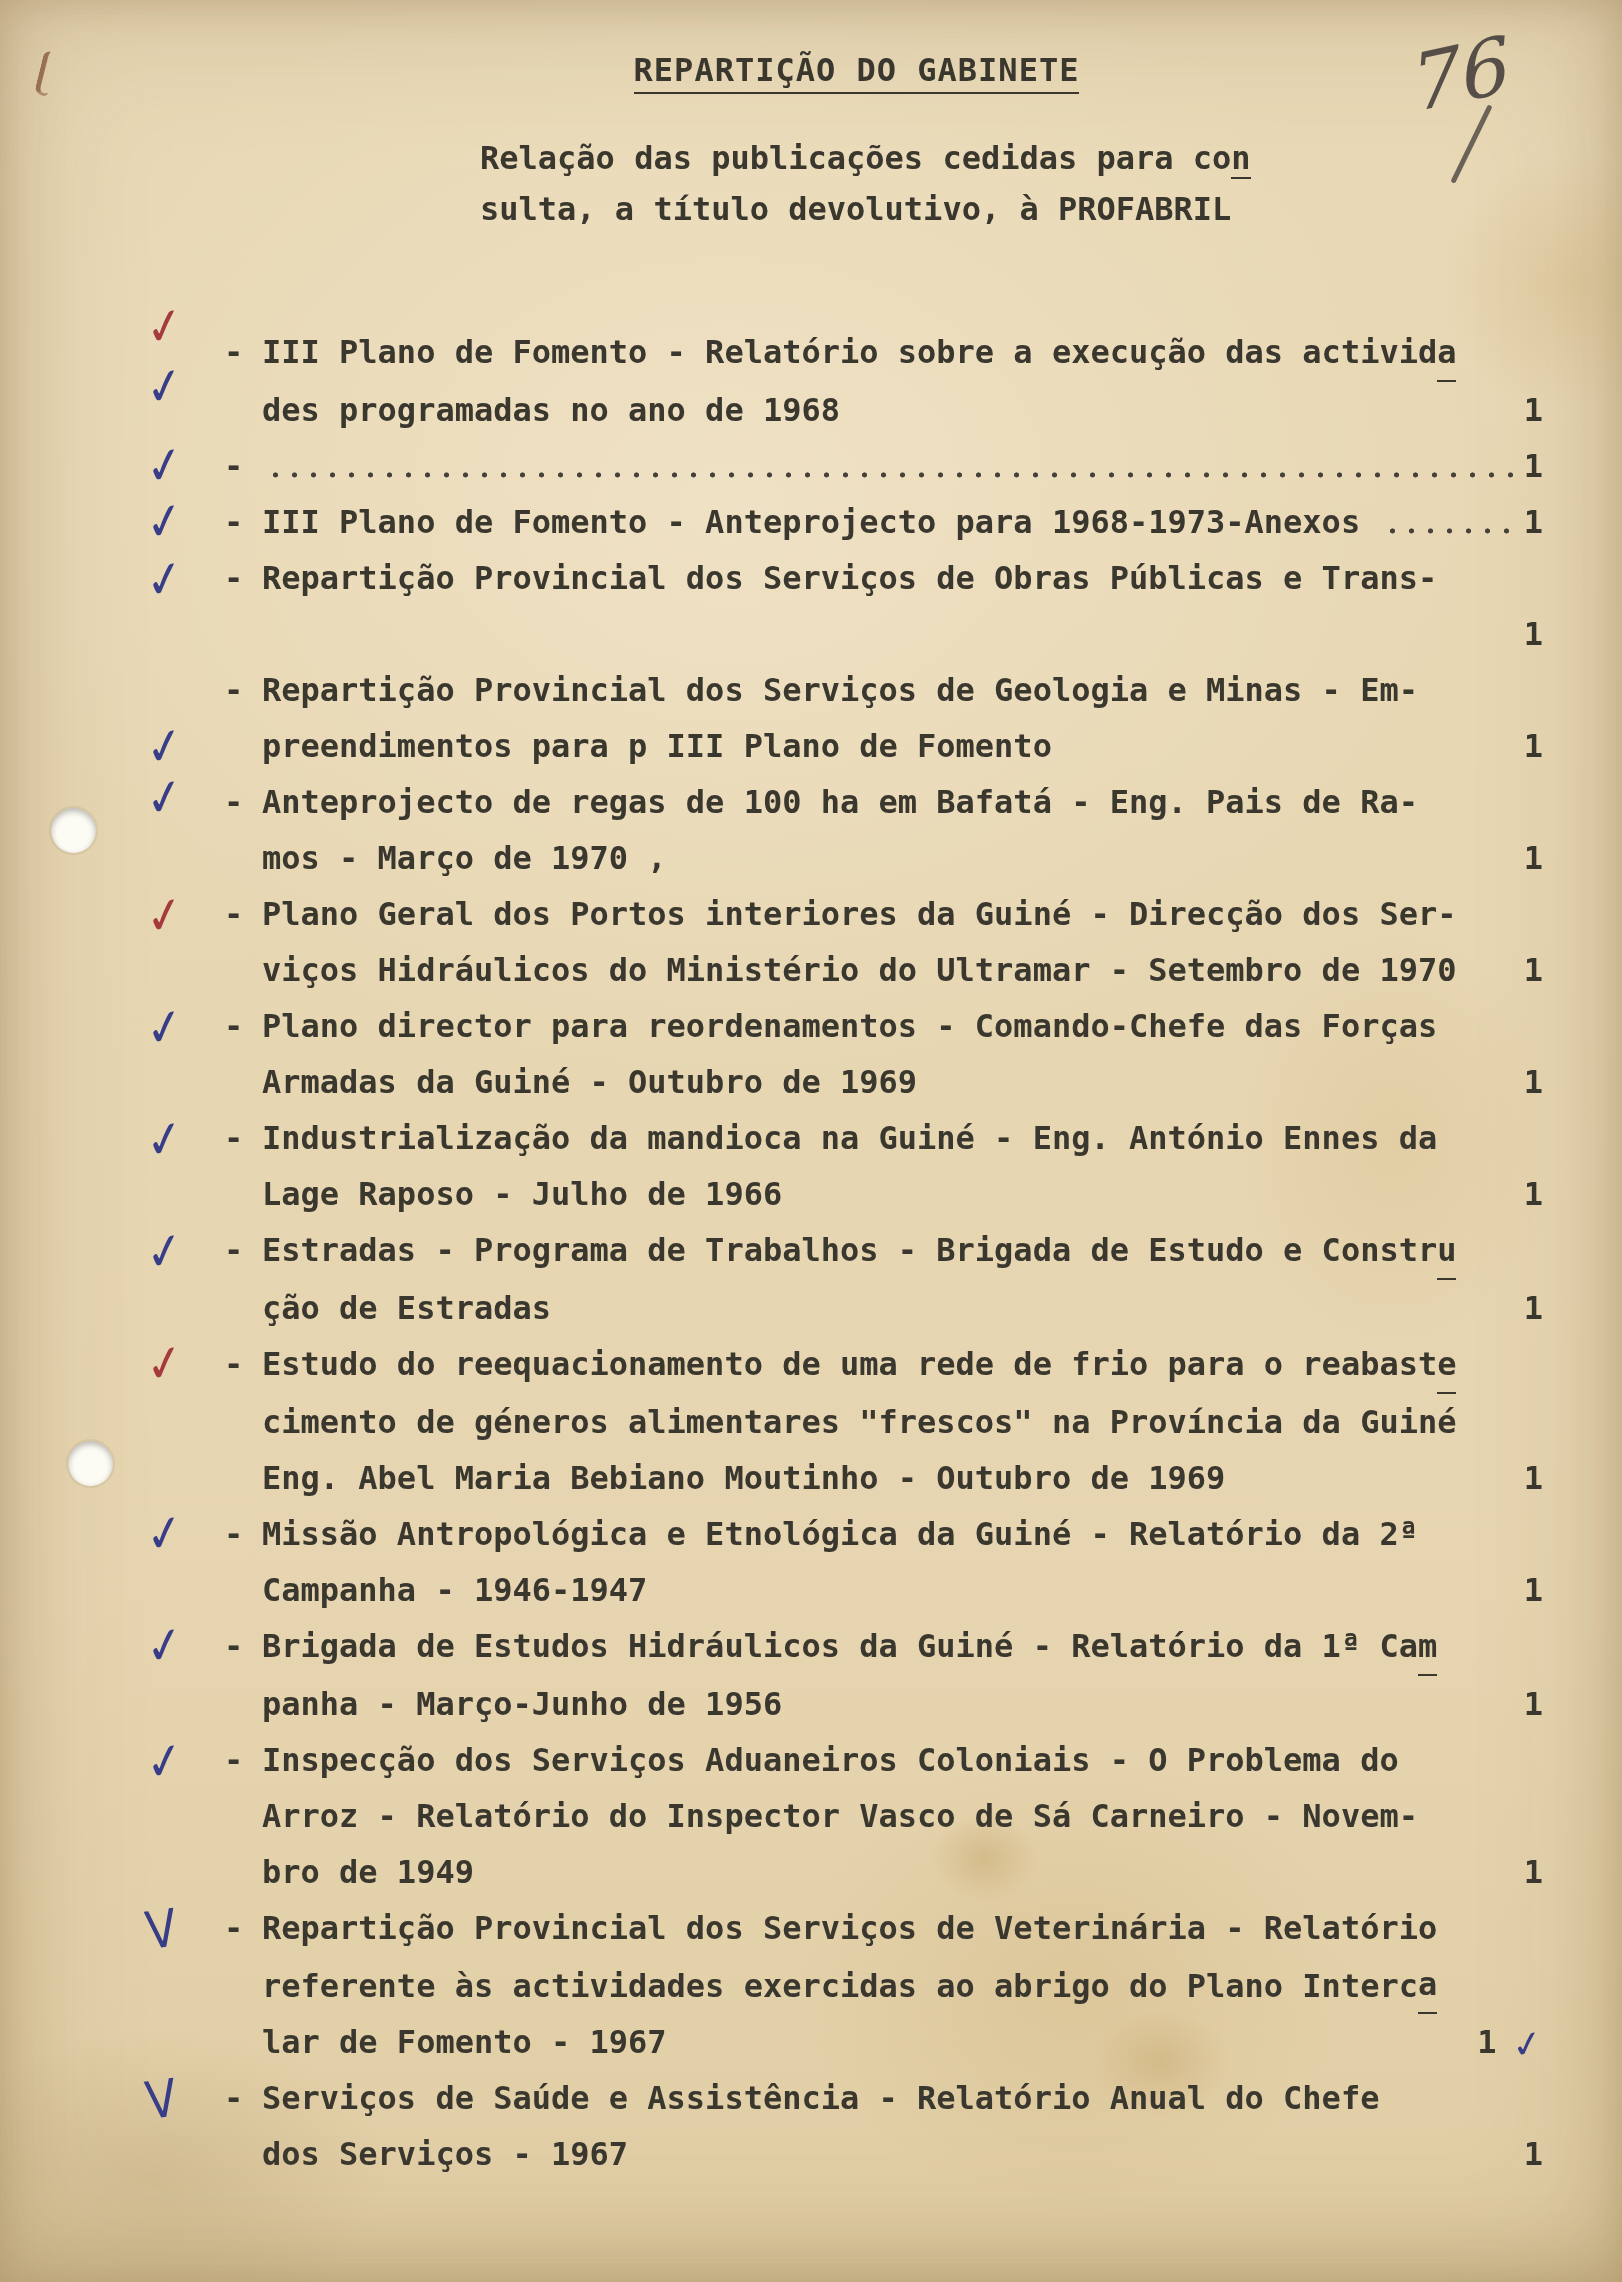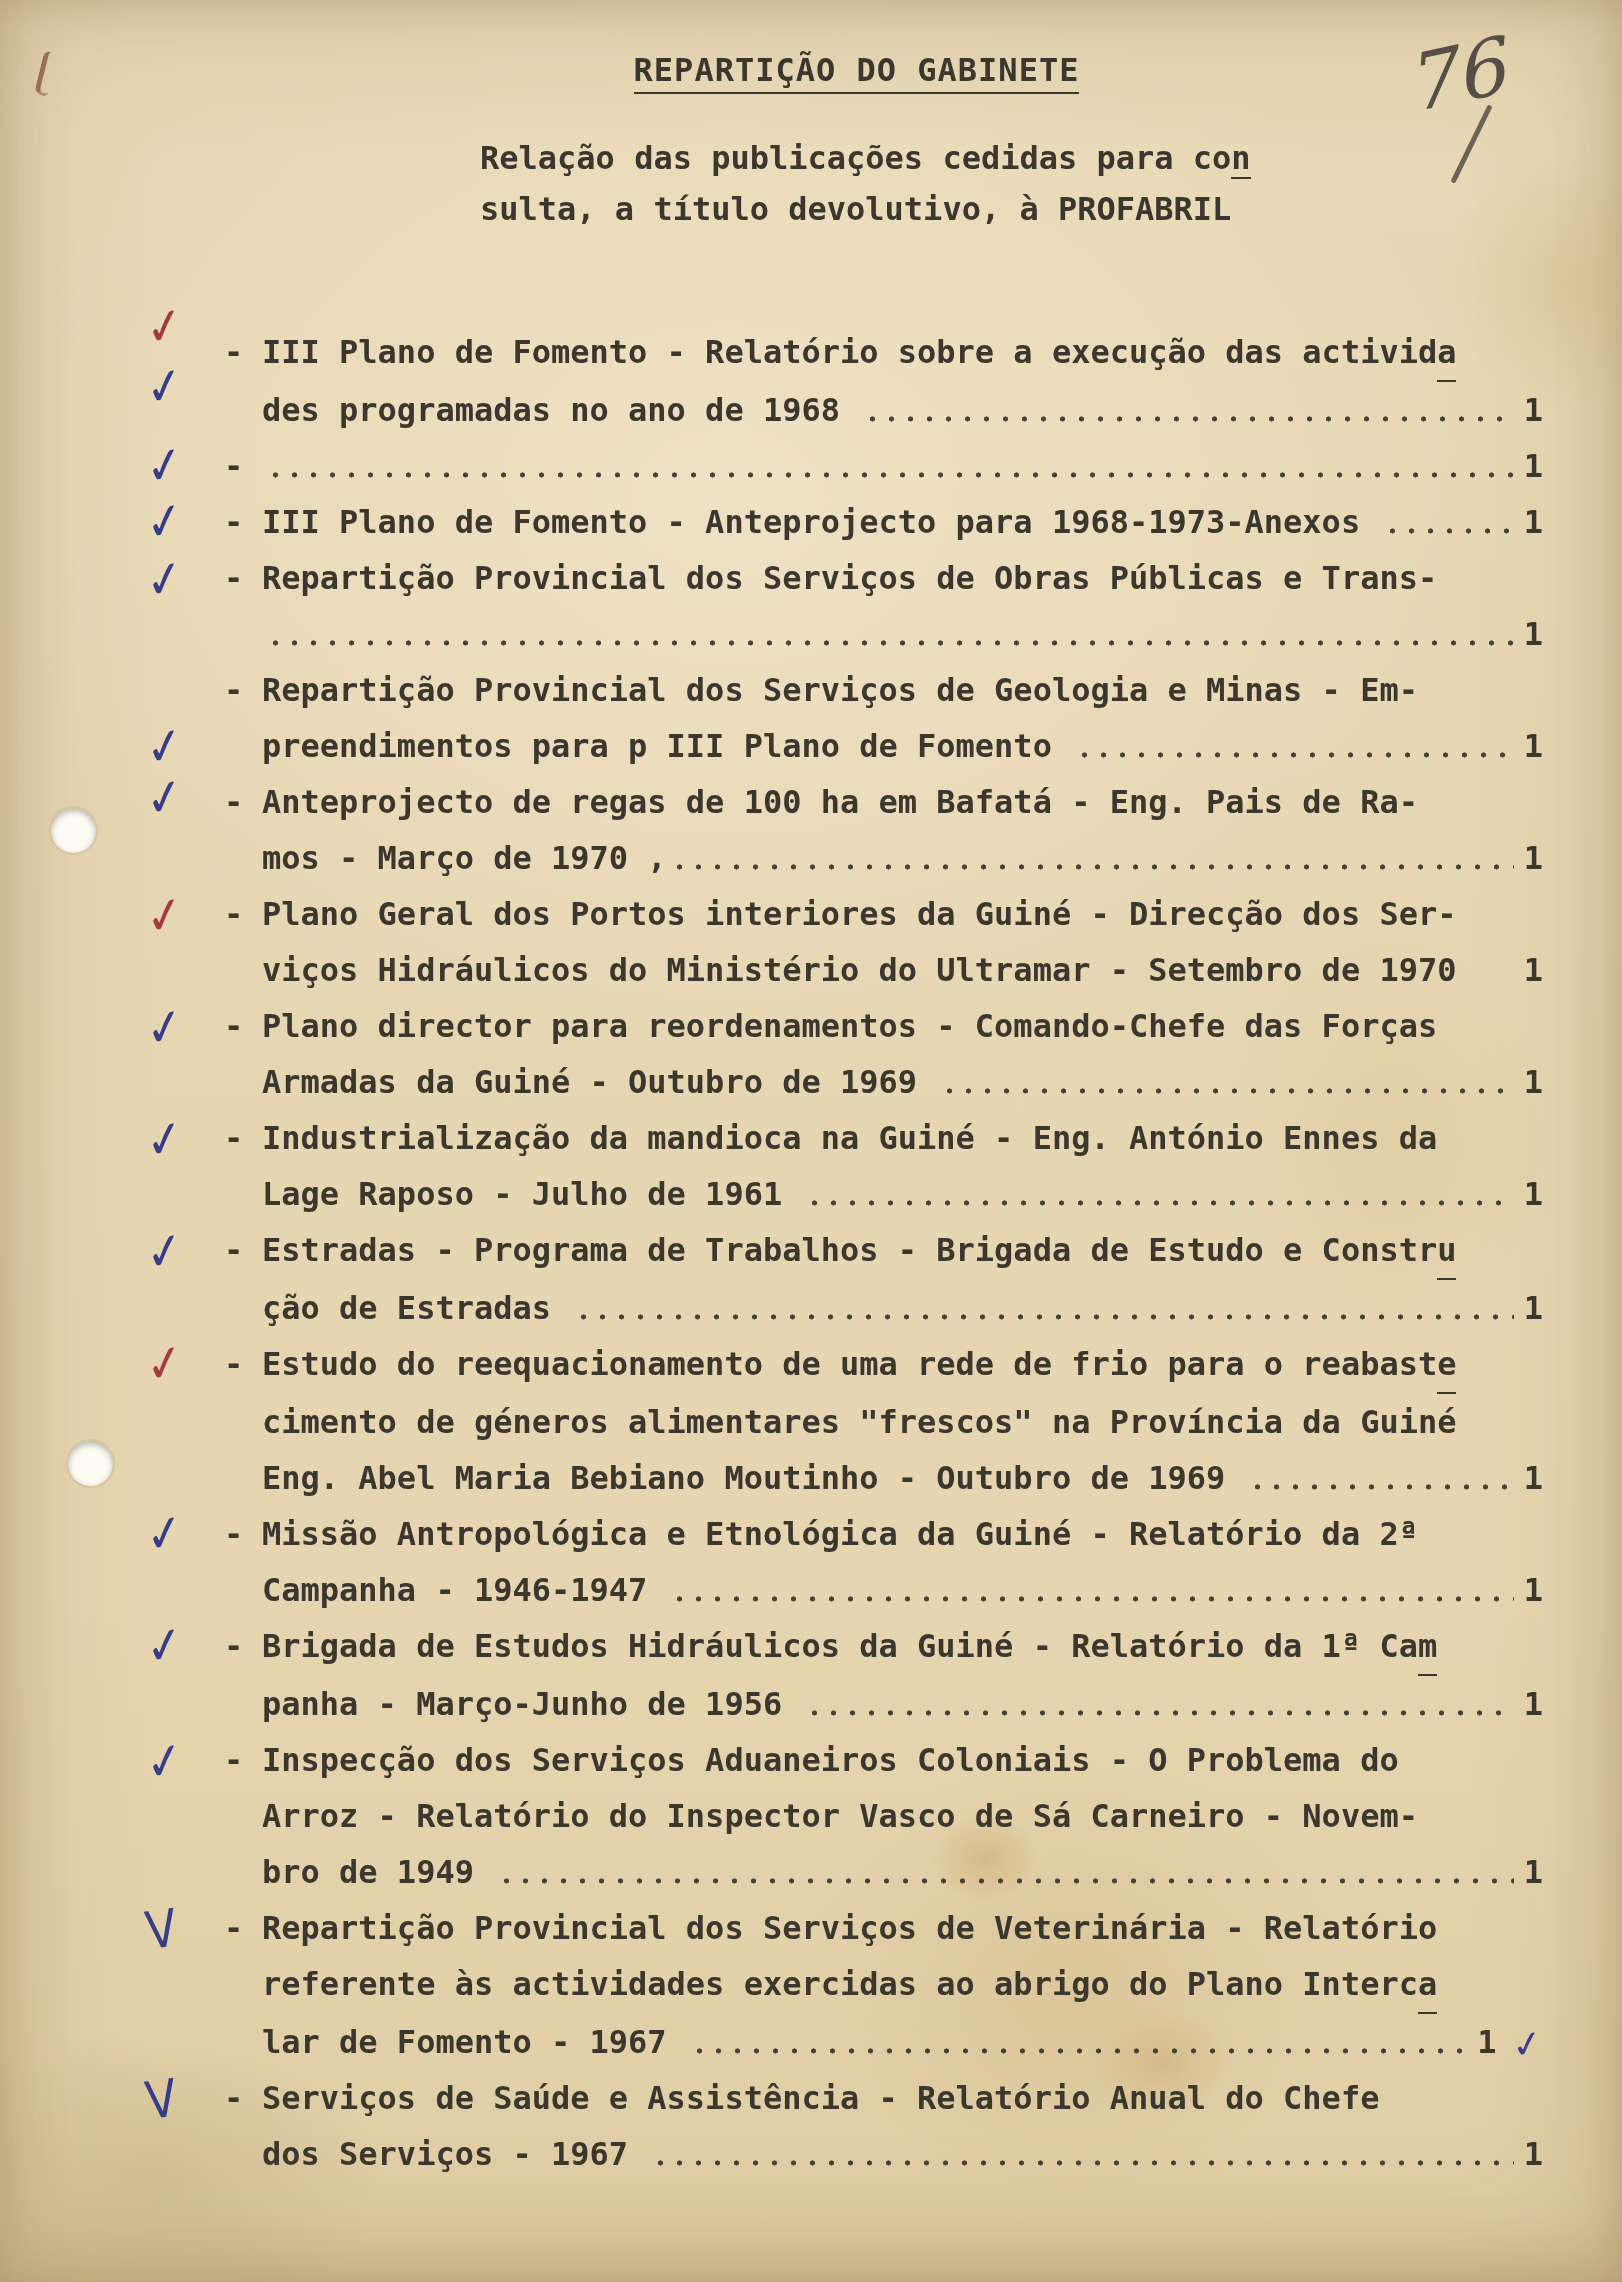--- a/index.html
+++ b/index.html
@@ -68,21 +68,21 @@
     position: absolute; top: 324px; left: 224px; width: 1319px;
     font-size: 32px; font-weight: bold; line-height: 56px;
   }
   .item { position: relative; }
   .check {
     position: absolute; left: -78px; font-size: 45px; line-height: 56px;
     font-family: "DejaVu Sans", "Liberation Sans", sans-serif; font-weight: normal;
     transform: rotate(-8deg) scaleY(1.15); transform-origin: center;
   }
   .line { display: flex; align-items: stretch; }
-  .line.cont { padding-left: 38px; }
+  .line.cont { padding-left: 38px; align-items: flex-end; }
   .txt, .dash { white-space: pre; }
   .dash { width: 38px; flex: none; }
   .und { border-bottom: 2.9px solid currentColor; }
   .leader {
     flex: 1 1 auto; min-width: 0; margin: 0 9.8px 0 3.9px;
     background-image: radial-gradient(circle at 50% 66%, #45423a 2.3px, rgba(69,66,58,0) 2.8px);
     background-size: 19px 100%; background-repeat: repeat-x;
   }
   .leader.nodots { background: none; }
   .qty { flex: none; }
@@ -226,21 +226,21 @@
         </div>
       </div>
       <div class="item">
         <span class="check" style="color: rgb(56, 61, 135); top: 2px;">✓</span>
         <div class="body">
           <div class="line">
             <span class="dash">-</span>
             <span class="txt">Industrialização da mandioca na Guiné - Eng. António Ennes da</span>
           </div>
           <div class="line cont">
-            <span class="txt">Lage Raposo - Julho de 1961 </span>
+            <span class="txt">Lage Raposo - Julho de 1966 </span>
             <span class="leader"></span>
             <span class="qty">1</span>
           </div>
         </div>
       </div>
       <div class="item">
         <span class="check" style="color: rgb(56, 61, 135); top: 2px;">✓</span>
         <div class="body">
           <div class="line">
             <span class="dash">-</span>

